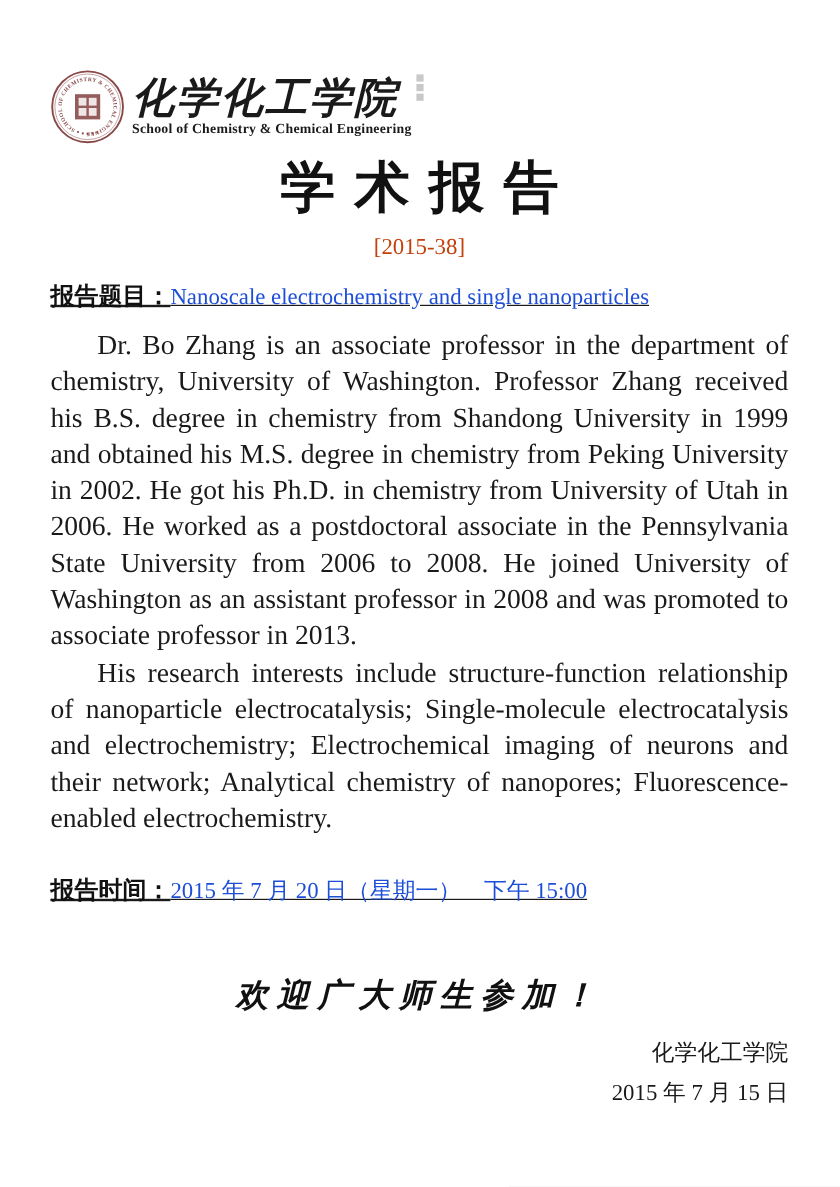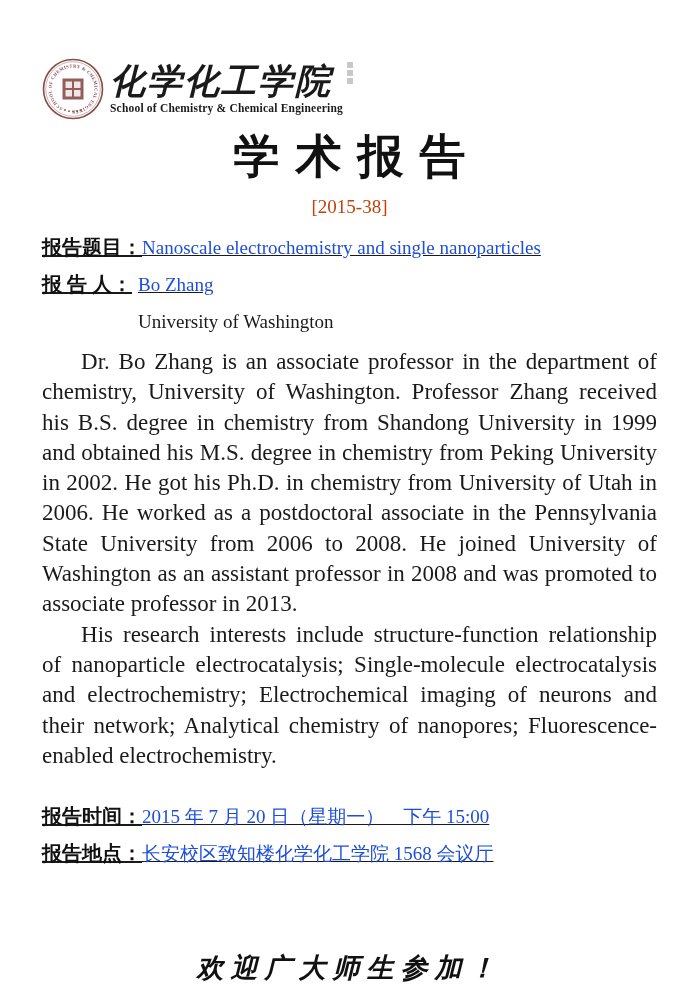--- a/index.html
+++ b/index.html
@@ -42,21 +42,21 @@
   .bio p{
     margin:0;font-size:23px;line-height:30.3px;text-align:justify;
     text-indent:1.7em;color:#1a1a1a;
   }
   .bio p + p{margin-top:0px;}
   .bio{margin-top:7px;}
   
   .schedule{margin-top:27px;}
   
   .welcome{
-    text-align:center;margin-top:80px;font-size:27px;line-height:32px;
+    text-align:center;margin-top:52px;font-size:27px;line-height:32px;
     font-weight:bold;font-style:italic;letter-spacing:7px;color:#111;
   }
   .signature{margin-top:16px;text-align:right;font-size:19px;line-height:34px;color:#1a1a1a;}
   .signature div{white-space:pre-wrap;}
 </style>
 </head>
 <body>
 
 <div class="page">
 
@@ -98,40 +98,31 @@
 
   <div class="doc-title">学术报告</div>
 
   <div class="issue">[2015-38]</div>
 
   <div class="fields">
     <div class="field-line">
       <span class="field-label">报告题目：</span>
       <span class="field-value">Nanoscale electrochemistry and single nanoparticles</span>
     </div>
-    <div class="field-line">
-      <span class="field-label">报 告 人：</span>
-      <span class="field-value">Bo Zhang</span>
-    </div>
-    <div class="affil-line">University of Washington</div>
   </div>
 
   <div class="bio">
     <p>Dr. Bo Zhang is an associate professor in the department of chemistry, University of Washington. Professor Zhang received his B.S. degree in chemistry from Shandong University in 1999 and obtained his M.S. degree in chemistry from Peking University in 2002. He got his Ph.D. in chemistry from University of Utah in 2006. He worked as a postdoctoral associate in the Pennsylvania State University from 2006 to 2008. He joined University of Washington as an assistant professor in 2008 and was promoted to associate professor in 2013.</p>
     <p>His research interests include structure-function relationship of nanoparticle electrocatalysis; Single-molecule electrocatalysis and electrochemistry; Electrochemical imaging of neurons and their network; Analytical chemistry of nanopores; Fluorescence-enabled electrochemistry.</p>
   </div>
 
   <div class="schedule">
     <div class="field-line">
       <span class="field-label">报告时间：</span>
       <span class="field-value">2015 年 7 月 20 日（星期一）　下午 15:00</span>
-    </div>
-    <div class="field-line">
-      <span class="field-label">报告地点：</span>
-      <span class="field-value">长安校区致知楼化学化工学院 1568 会议厅</span>
     </div>
   </div>
 
   <div class="welcome">欢迎广大师生参加！</div>
 
   <div class="signature">
     <div>化学化工学院</div>
     <div>2015 年 7 月 15 日</div>
   </div>
 

